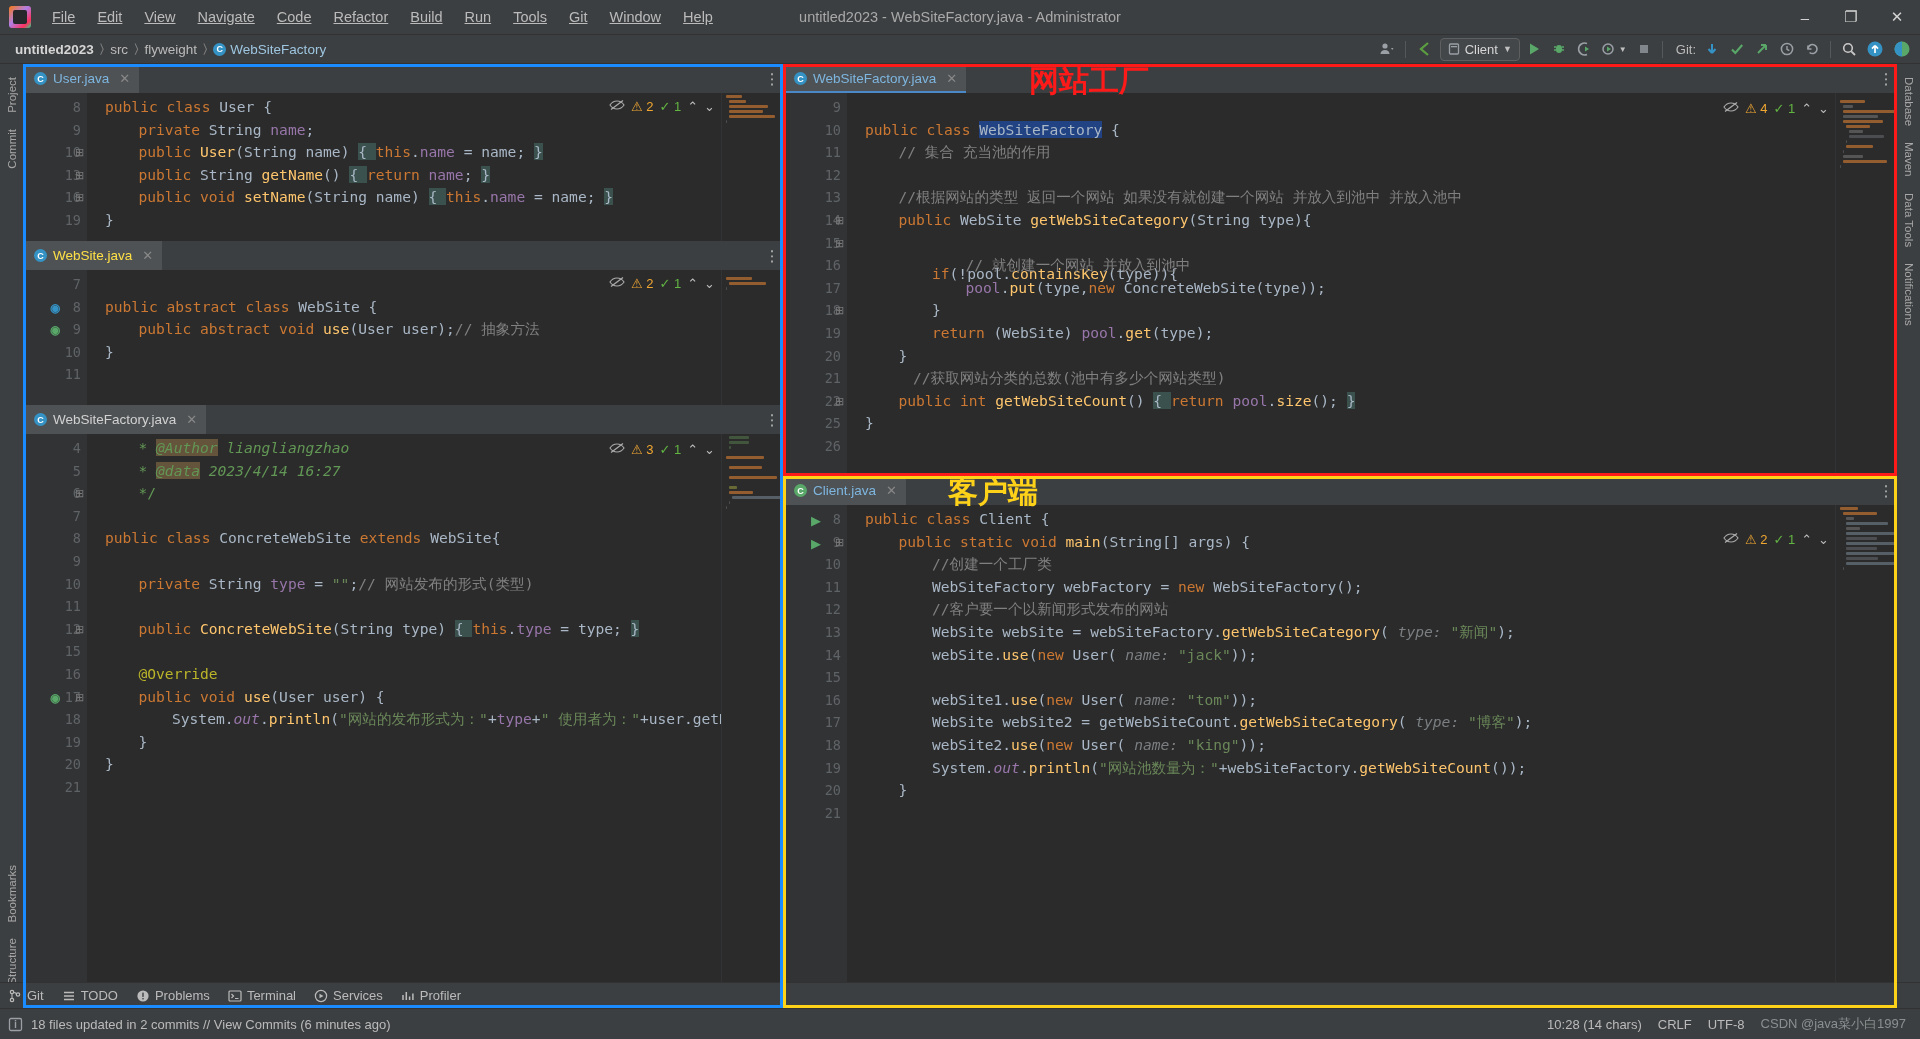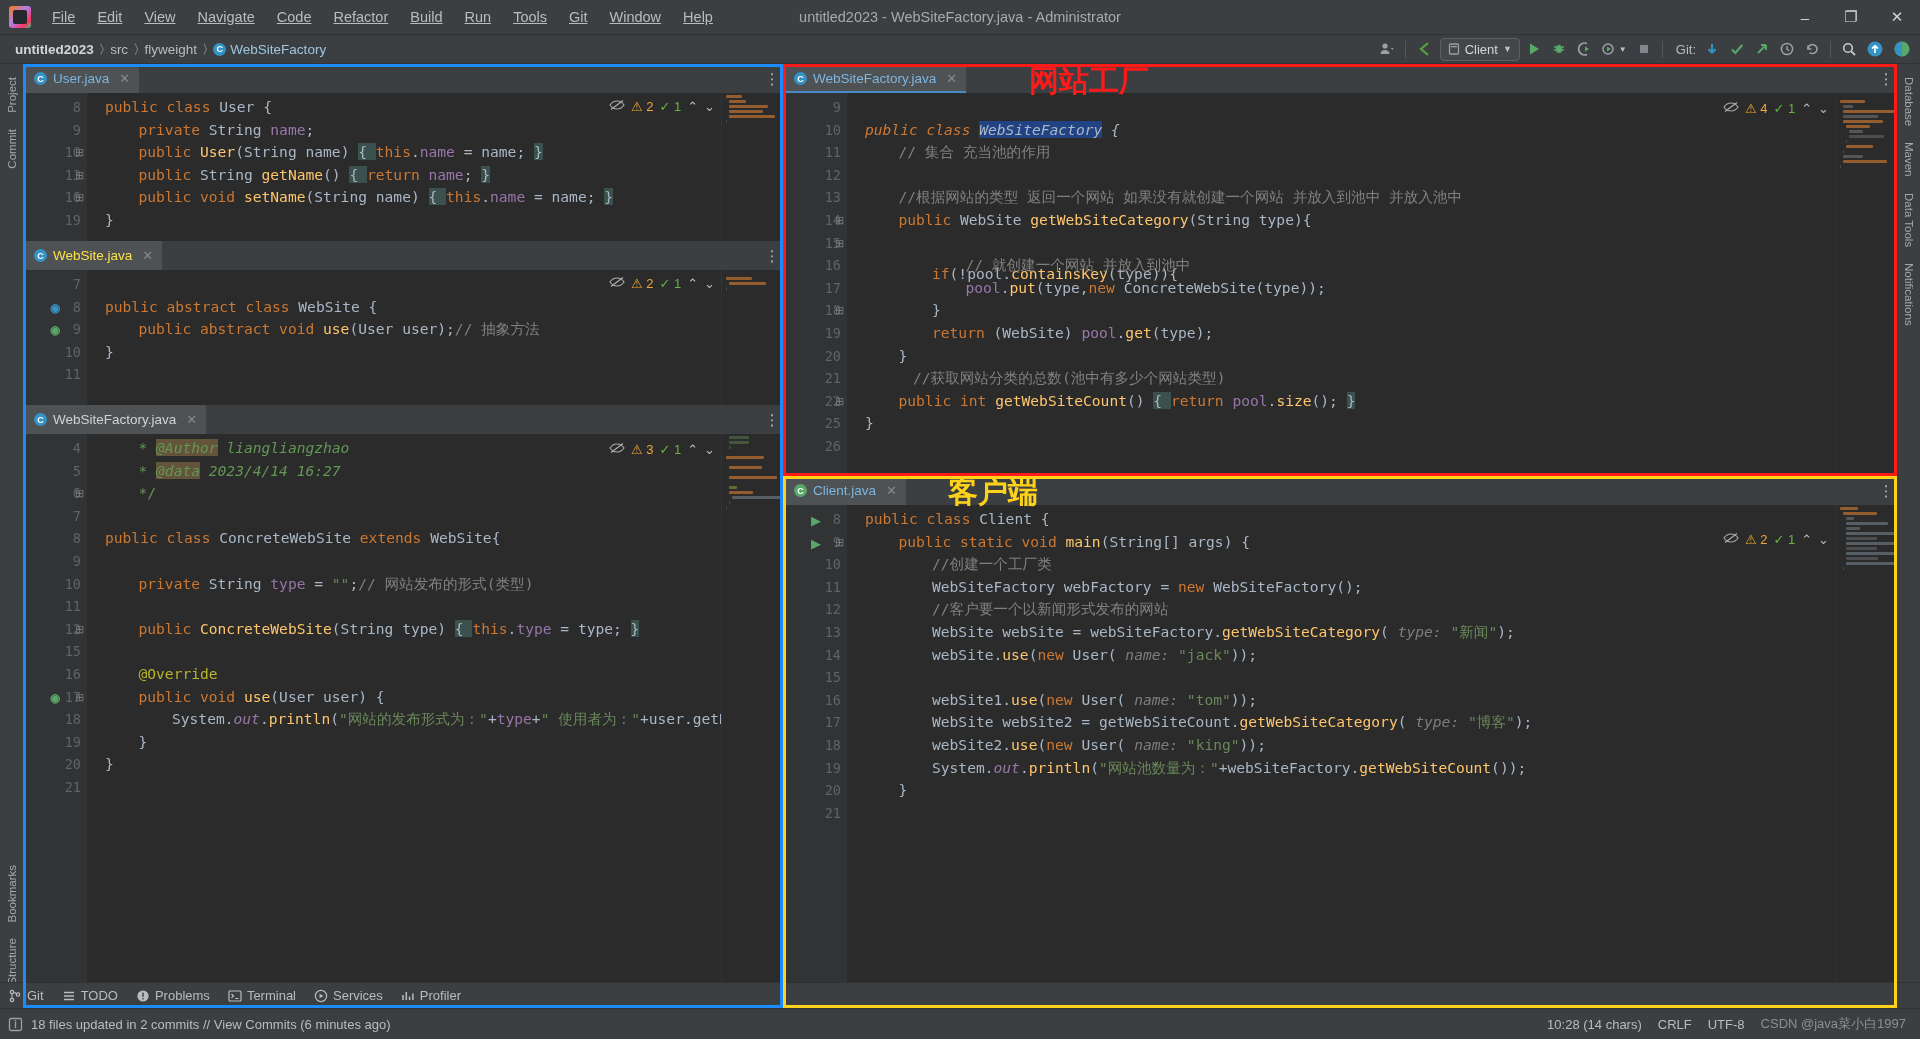--- a/index.html
+++ b/index.html
@@ -493,21 +493,21 @@
                       <path d="M1 6s2.6-4 7-4 7 4 7 4-2.6 4-7 4-7-4-7-4z" fill="none" stroke="#a9a9a9" stroke-width="1.2"></path>
                       <path d="M2 10.5L14 1.5" stroke="#a9a9a9" stroke-width="1.3"></path>
                     </svg>
                 </span>
                 <span class="warnico">⚠ <span>4</span></span>
                 <span class="okico">✓ <span>1</span></span>
                 <span>⌃</span>
                 <span>⌄</span>
               </div>
             <div class="cl" style="top: 6px; left: 18px;"></div>
-                <div class="cl" style="top: 28.6px; left: 18px; font-style: italic;"><span class="kw">public </span><span class="kw">class </span><span class="sel">WebSiteFactory</span><span class="plain"> {</span></div>
+                <div class="cl" style="top: 28.6px; left: 18px;"><span class="kw">public </span><span class="kw">class </span><span class="sel">WebSiteFactory</span><span class="plain"> {</span></div>
                 <div class="cl" style="top: 51.2px; left: 51.5px;"><span class="cmt">// 集合 充当池的作用</span></div>
                 <div class="cl" style="top: 96.4px; left: 51.5px;"><span class="cmt">//根据网站的类型 返回一个网站 如果没有就创建一个网站 并放入到池中 并放入池中</span></div>
                 <div class="cl" style="top: 119px; left: 51.5px;"><span class="kw">public </span><span class="typ">WebSite </span><span class="mth">getWebSiteCategory</span><span class="plain">(</span><span class="typ">String </span><span class="plain">type){</span></div>
                 <div class="cl" style="top: 140px; left: 85px; margin-top: 33px;"><span class="kw">if</span><span class="plain">(!pool.</span><span class="mth">containsKey</span><span class="plain">(type)){</span></div>
                 <div class="cl" style="top: 164.2px; left: 118.5px;"><span class="cmt">// 就创建一个网站 并放入到池中</span></div>
                 <div class="cl" style="top: 186.8px; left: 118.5px;"><span class="fld">pool</span><span class="plain">.</span><span class="mth">put</span><span class="plain">(type,</span><span class="kw">new </span><span class="typ">ConcreteWebSite</span><span class="plain">(type));</span></div>
                 <div class="cl" style="top: 209.4px; left: 85px;"><span class="plain">}</span></div>
                 <div class="cl" style="top: 232px; left: 85px;"><span class="kw">return </span><span class="plain">(</span><span class="typ">WebSite</span><span class="plain">) </span><span class="fld">pool</span><span class="plain">.</span><span class="mth">get</span><span class="plain">(type);</span></div>
                 <div class="cl" style="top: 254.6px; left: 51.5px;"><span class="plain">}</span></div>
                 <div class="cl" style="top: 277.2px; left: 66px;"><span class="cmt">//获取网站分类的总数(池中有多少个网站类型)</span></div>

